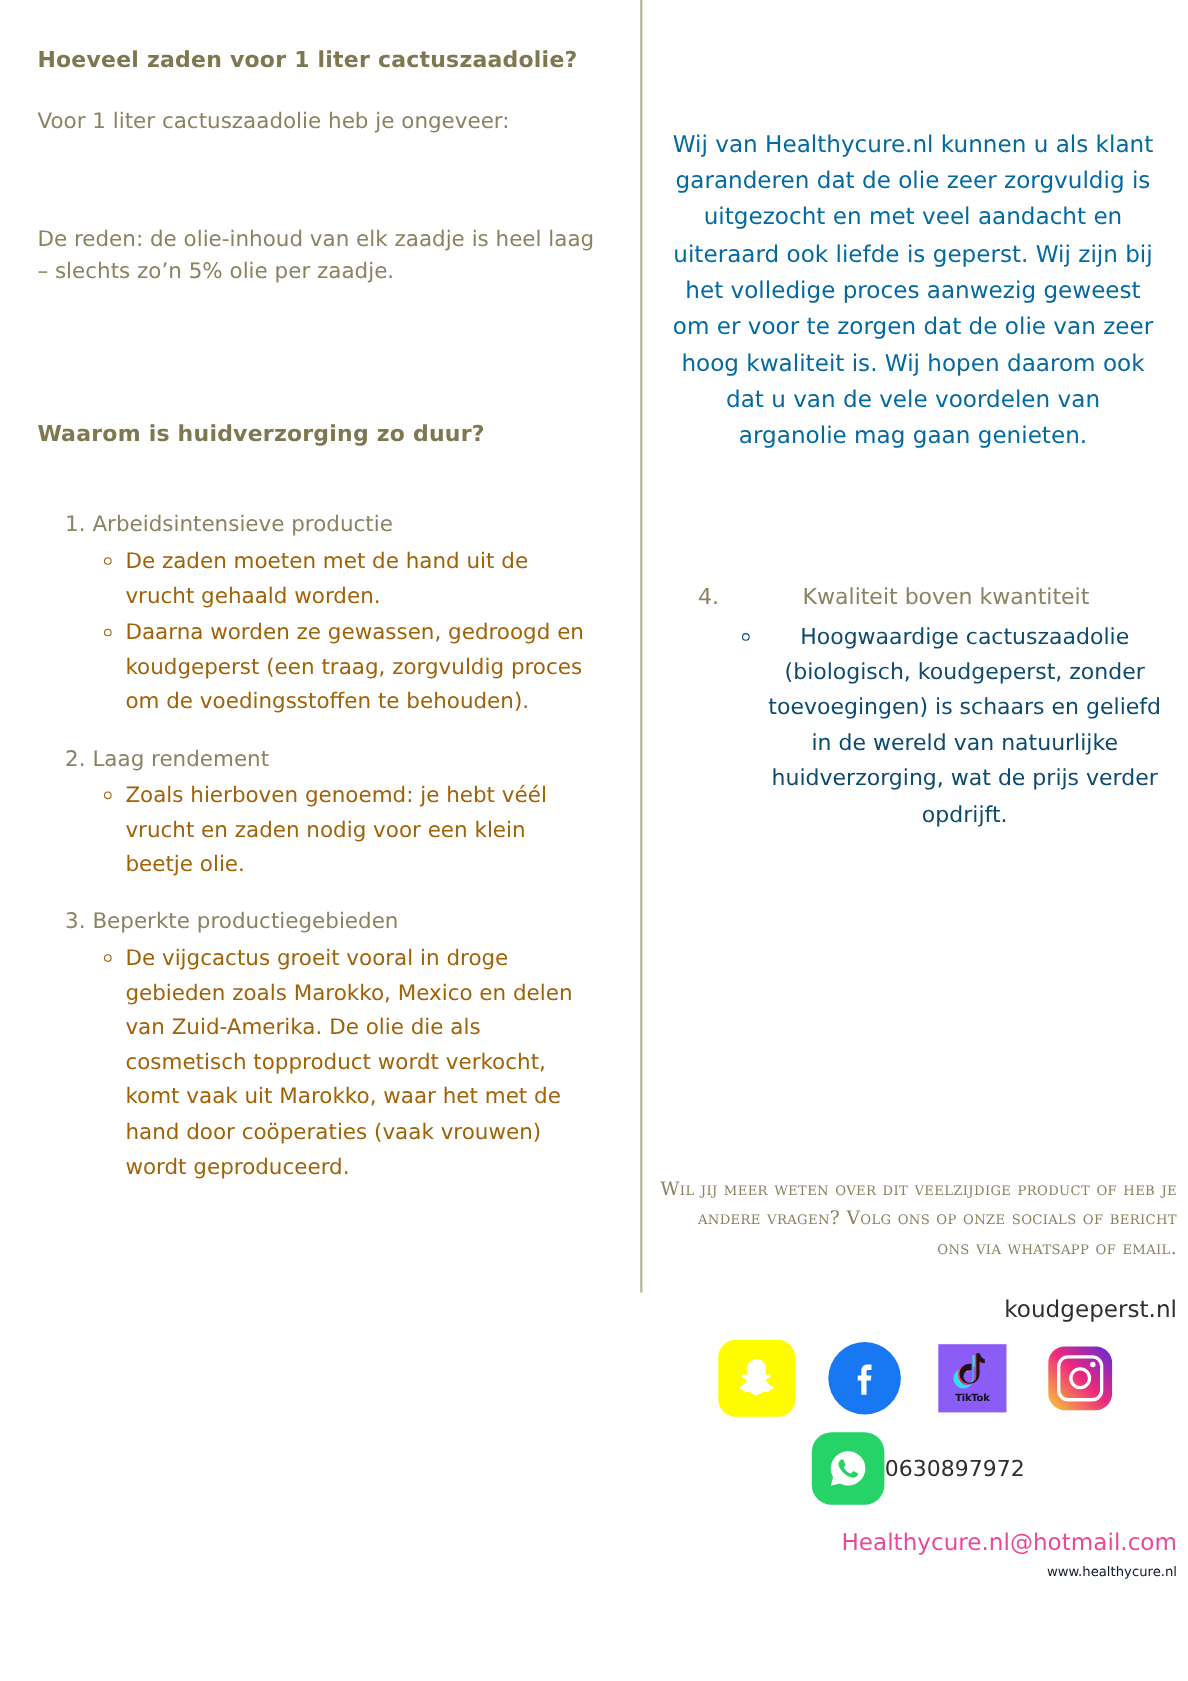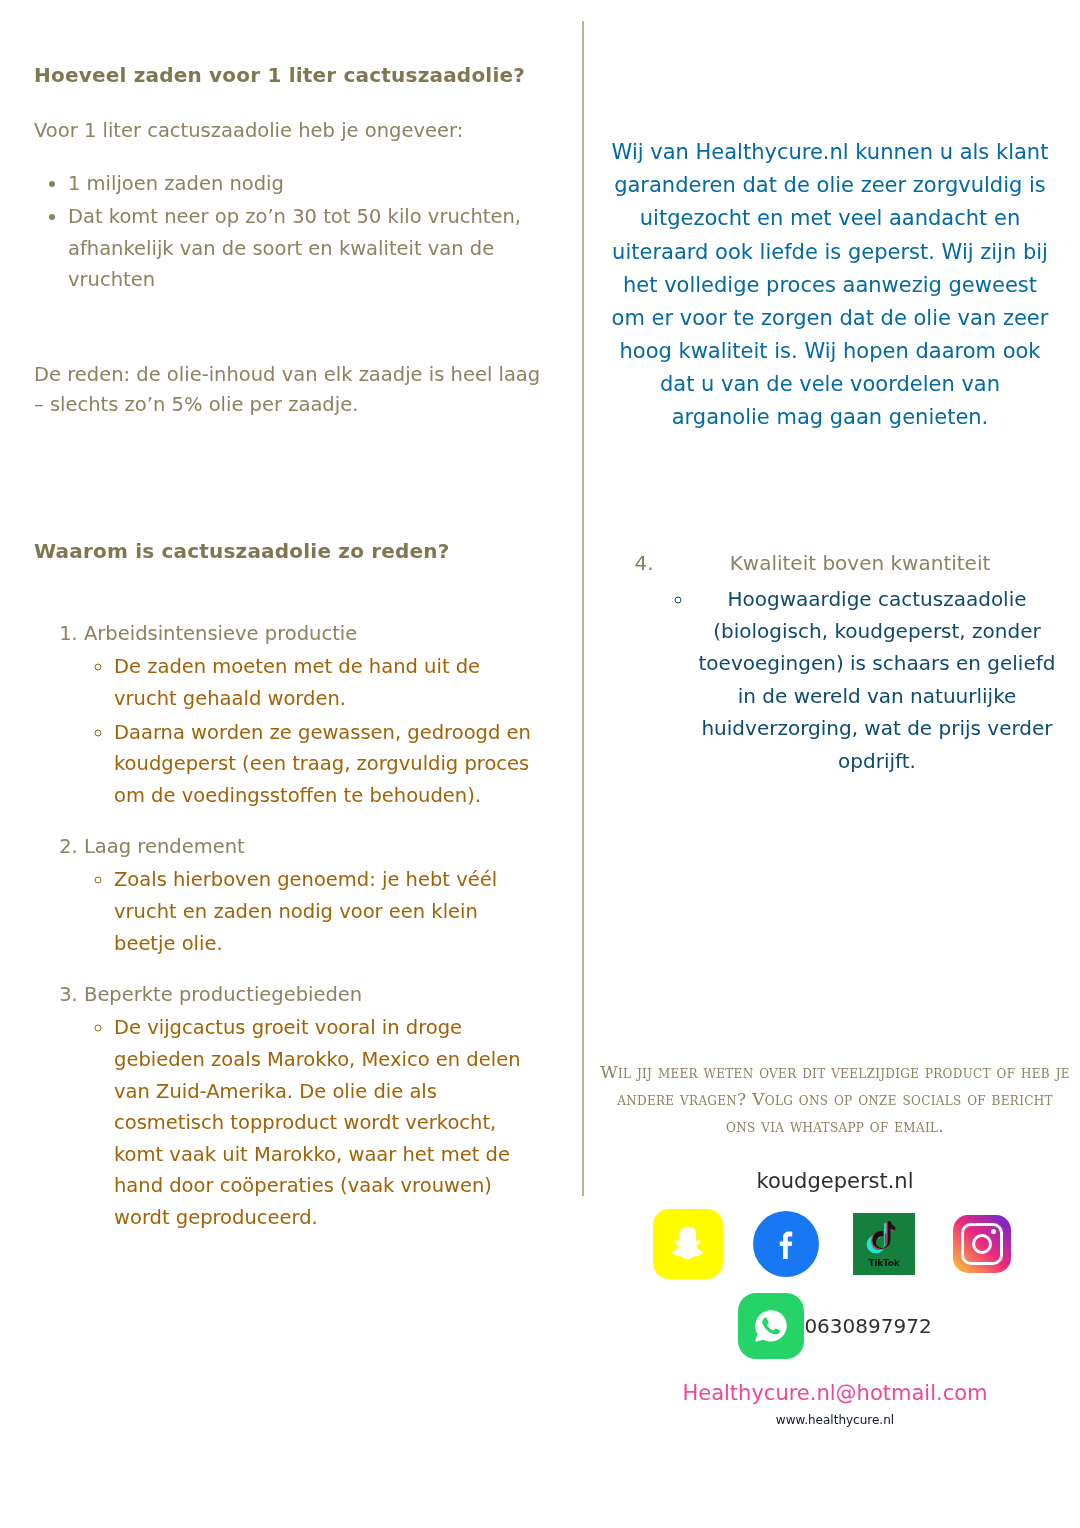--- a/index.html
+++ b/index.html
@@ -12,21 +12,20 @@
     background: #ffffff;
     font-family: "DejaVu Sans", sans-serif;
     color: #8a8260;
     position: relative;
     overflow: hidden;
   }
   .page {
     position: relative;
     width: 1080px;
     height: 1140px;
-    margin-top: 21px;
   }
   .divider {
     position: absolute;
     left: 582px;
     top: 0;
     width: 2px;
     height: 1175px;
     background: #b9b392;
   }
 
@@ -132,23 +131,23 @@
   ul.sub-right li {
     font-size: 20px;
     line-height: 1.62;
     color: #0c4a6e;
   }
 
   
   .footer {
     position: absolute;
     left: 600px;
-    top: 1038px;
+    top: 1068px;
     width: 470px;
-    text-align: center;
+    text-align: right;
   }
   .cta {
     font-family: "DejaVu Serif", serif;
     font-variant: small-caps;
     font-size: 17px;
     line-height: 1.6;
     color: #8a8260;
     letter-spacing: 0.3px;
     margin: 0 0 28px 0;
   }
@@ -183,21 +182,21 @@
     border-radius: 50%;
     display: flex; align-items: center; justify-content: center;
     color: #fff;
     font-family: "DejaVu Serif", serif;
     font-weight: bold;
     font-size: 48px;
     line-height: 1;
   }
   .tiktok {
     width: 62px; height: 62px;
-    background: #15803d;
+    background: #8b5cf6;
     display: flex; flex-direction: column; align-items: center; justify-content: center;
   }
   .tiktok-label {
     font-size: 9px;
     font-weight: bold;
     color: #111;
     margin-top: 1px;
     letter-spacing: -0.2px;
   }
   .ig {
@@ -260,32 +259,28 @@
 <div class="page">
 
   <div class="divider"></div>
 
   <div class="col-left">
 
     <h2 class="heading">Hoeveel zaden voor 1 liter cactuszaadolie?</h2>
 
     <p class="para">Voor 1 liter cactuszaadolie heb je ongeveer:</p>
 
-    <ul class="bullets">
-      <li>1 miljoen zaden nodig</li>
-      <li>Dat komt neer op zo’n 30 tot 50 kilo vruchten, afhankelijk van de soort en kwaliteit van de vruchten</li>
-    </ul>
 
     <div class="gap-md"></div>
 
     <p class="para">De reden: de olie-inhoud van elk zaadje is heel laag – slechts zo’n 5% olie per zaadje.</p>
 
     <div class="gap-lg"></div>
 
-    <h2 class="heading">Waarom is cactuszaadolie zo reden?</h2>
+    <h2 class="heading">Waarom is huidverzorging zo duur?</h2>
 
     <div class="gap-sm"></div>
 
     <ol class="numbered">
       <li>
         <span>Arbeidsintensieve productie</span>
         <ul class="sub">
           <li>De zaden moeten met de hand uit de vrucht gehaald worden.</li>
           <li>Daarna worden ze gewassen, gedroogd en koudgeperst (een traag, zorgvuldig proces om de voedingsstoffen te behouden).</li>
         </ul>

